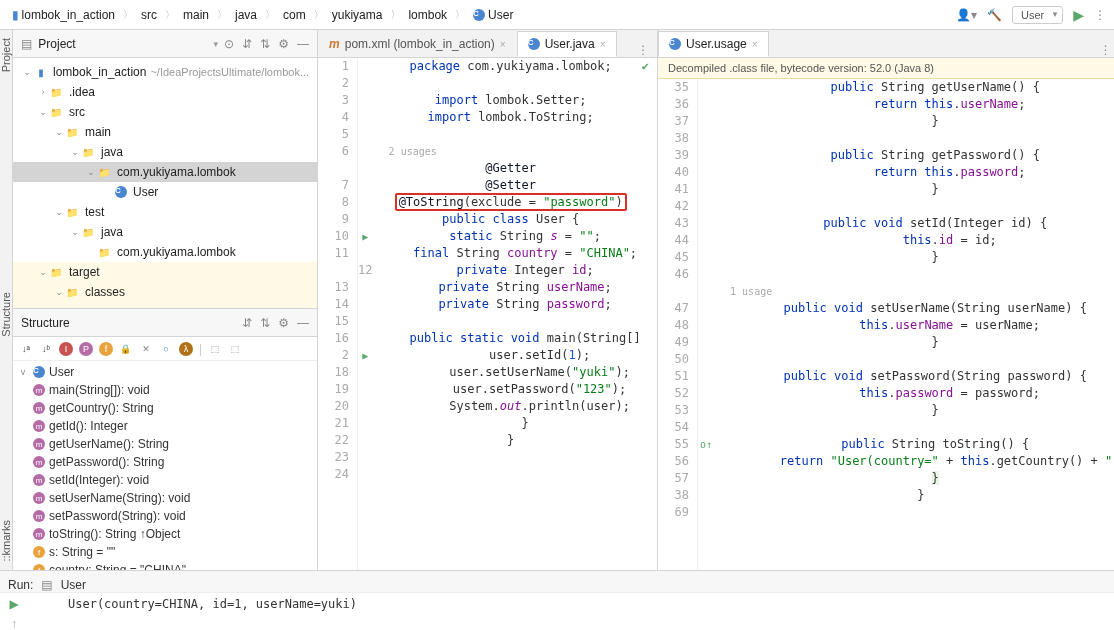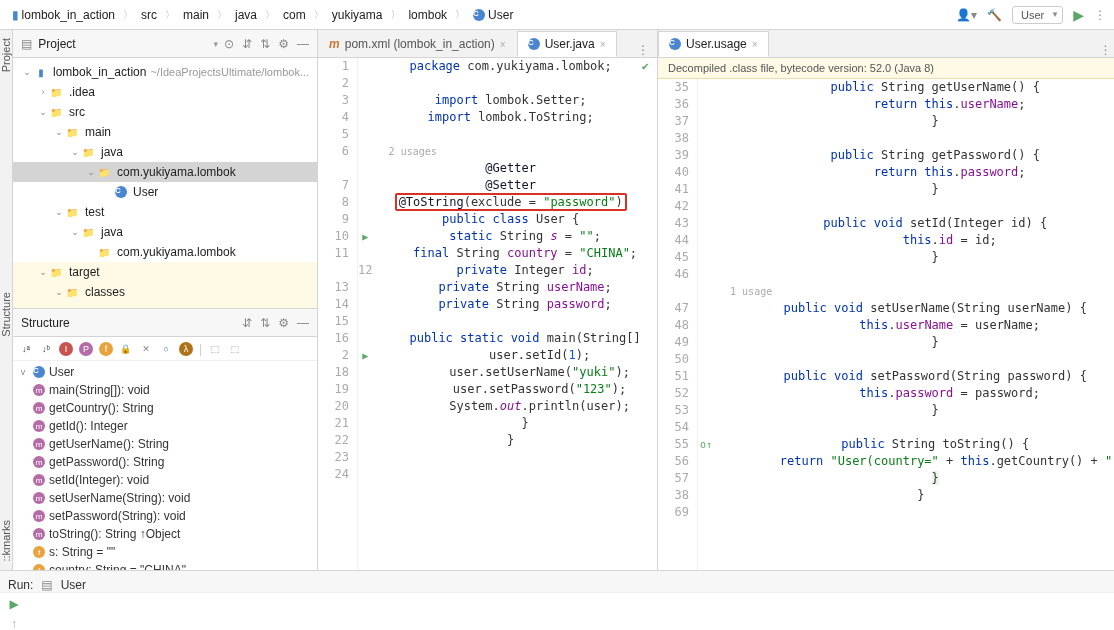--- a/index.html
+++ b/index.html
@@ -498,15 +498,16 @@
     <div class="run-title-row">
       <span>Run:</span>
       <span style="color:#888">▤</span>
       <span>User</span>
     </div>
     <div style="display:flex">
       <div class="run-controls">
         <span style="color:#59a869">▶</span>
         <span style="color:#aaa">↑</span>
       </div>
+      <div class="run-output">User(country=CHINA, id=1, userName=yuki)</div>
     </div>
   </div>
 </div>
 
 </body></html>

